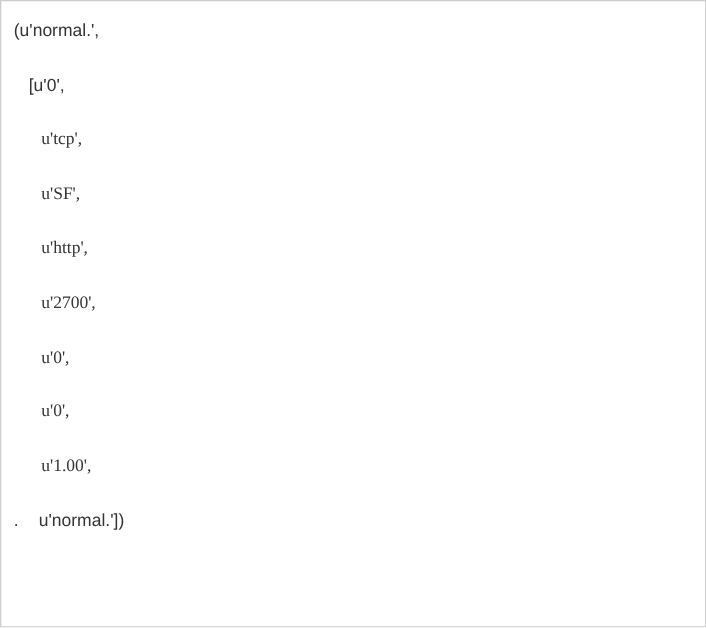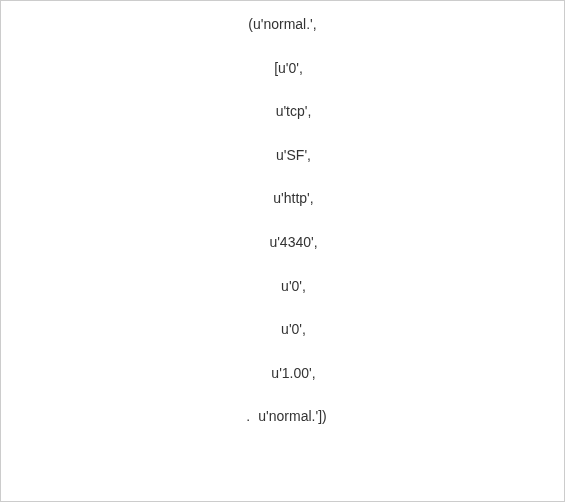--- a/index.html
+++ b/index.html
@@ -1,19 +1,18 @@
 <!DOCTYPE html>
 <html><head>
   <meta charset="utf-8">
   <style>
     * {
       margin: 0;
       padding: 0;
       box-sizing: border-box;
-      text-align: center;
     }
     body {
       font-family: "Segoe UI", Arial, sans-serif;
       font-size: 14px;
       color: #333;
       background: #fff;
       width: 565px;
       height: 502px;
     }
     .container {
@@ -31,38 +30,39 @@
       margin-bottom: 0;
     }
     .indent-0 {
       padding-left: 0;
     }
     .indent-1 {
       padding-left: 12px;
     }
     .indent-2 {
       padding-left: 22px;
+      font-family: Liberation Serif, serif;
     }
     .final-line {
       padding-left: 0;
     }
     .dot-prefix {
       display: inline-block;
       width: 20px;
     }
   </style>
 </head>
 <body>
 
 <div class="container">
   <div class="line indent-0">(u'normal.',</div>
   <div class="line indent-1">[u'0',</div>
   <div class="line indent-2">u'tcp',</div>
   <div class="line indent-2">u'SF',</div>
   <div class="line indent-2">u'http',</div>
-  <div class="line indent-2">u'4340',</div>
+  <div class="line indent-2">u'2700',</div>
   <div class="line indent-2">u'0',</div>
   <div class="line indent-2">u'0',</div>
   <div class="line indent-2">u'1.00',</div>
   <div class="line final-line">
     <span class="dot-prefix">.</span><span>u'normal.'])</span>
   </div>
 </div>
 
 </body></html>

